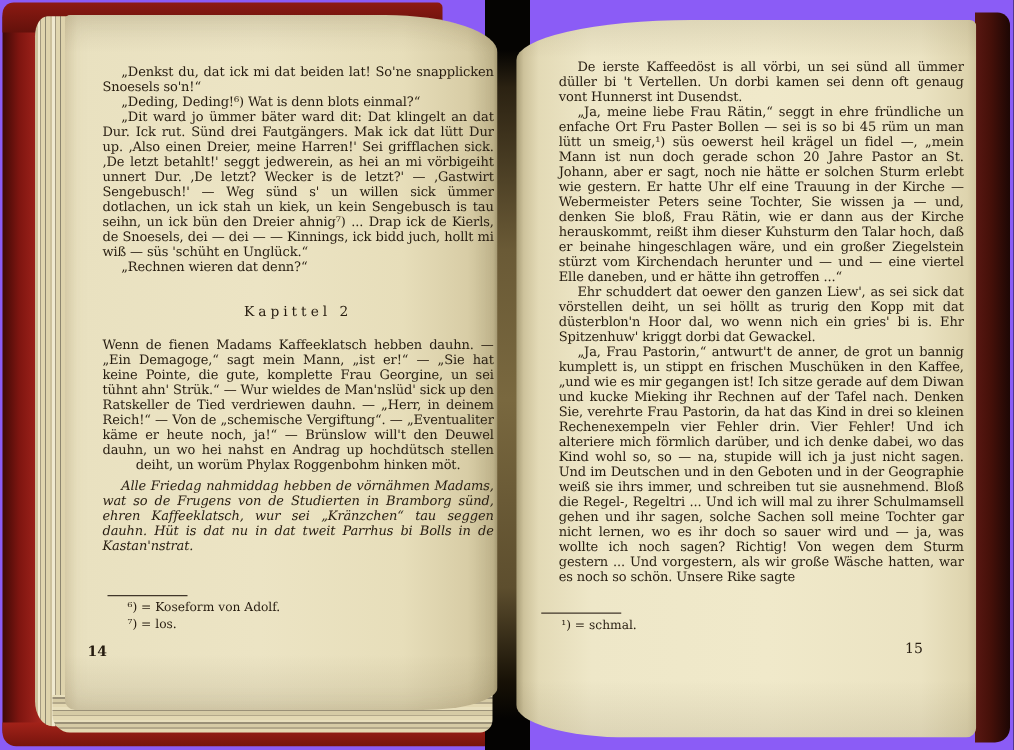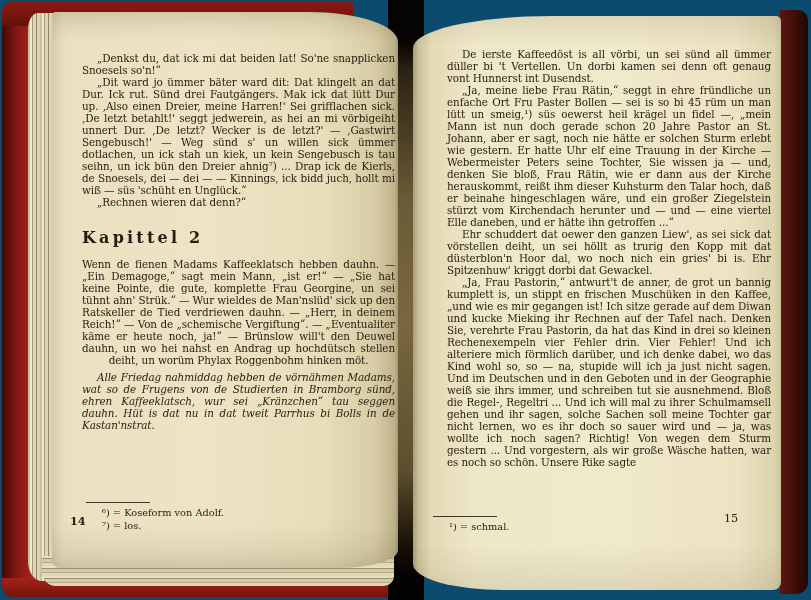--- a/index.html
+++ b/index.html
@@ -1,18 +1,18 @@
 <!DOCTYPE html>
 <html><head>
 <meta charset="utf-8">
 <style>
   html,body { margin:0; padding:0; background:#000; }
   #scene {
     position:relative; width:811px; height:600px; overflow:hidden;
-    background:#0c4a6e;
+    background:#8b5cf6;
     font-family:"DejaVu Serif", serif;
   }
   
   .cover { position:absolute; }
   .cover-left {
     left:2px; top:5px; width:44px; height:590px;
     background:linear-gradient(to right,#3f0a07,#7e1510 30%,#9c211a 60%,#b12c22 86%,#8c1a14);
     border-radius:9px 0 0 11px;
   }
   .cover-top {
@@ -69,25 +69,25 @@
     font-size:10.4px; line-height:12px; letter-spacing:-0.1px;
     text-align:justify;
   }
   .text-left  { left:30px; top:40px; width:313px; }
   .text-right { left:34px; top:32px; width:324px; }
   .para { margin:0; text-align:justify; }
   .indent { text-indent:15px; }
   .gap { margin-top:5px;font-style:italic; }
   .center-last { text-align-last:center; }
   .chapter-heading {
-    letter-spacing:3.2px; font-size:16px;
-    margin:24px 0 14px 0; color:#261c10;font-weight:bold;
+    text-align:center; letter-spacing:3.2px; font-size:11px;
+    margin:24px 0 14px 0; color:#261c10;
   }
   
-  .fnblock { position:absolute; color:#261c10;margin-top:26px; }
+  .fnblock { position:absolute; color:#261c10; }
   .fnblock-left  { left:32px; top:464px; }
   .fnblock-right { left:18px; top:474px; }
   .fn-rule { width:64px; border-top:1px solid #40362a; margin:0 0 4px 2px; height:0; }
   .fn { font-size:9.8px; line-height:12.5px; margin:0 0 0 18px; }
   
   .pagenum { position:absolute; font-size:11.2px; color:#261c10; }
   .pn-left  { left:18px; top:502px;font-weight:bold; }
   .pn-right { left:311px; top:496px; }
 </style>
 </head>
@@ -102,20 +102,21 @@
 
   <div class="gutter"></div>
 
   <div class="stack-left"></div>
   <div class="stack-bottom"></div>
 
   <div class="page page-left">
     <div class="text text-left">
       <div>
           <p class="para indent">„Denkst du, dat ick mi dat beiden lat! So'ne snapplicken Snoesels so'n!“</p>
+          <p class="para indent">„Deding, Deding!⁶) Wat is denn blots einmal?“</p>
           <p class="para indent">„Dit ward jo ümmer bäter ward dit: Dat klingelt an dat Dur. Ick rut. Sünd drei Fautgängers. Mak ick dat lütt Dur up. ‚Also einen Dreier, meine Harren!' Sei grifflachen sick. ‚De letzt betahlt!' seggt jedwerein, as hei an mi vörbigeiht unnert Dur. ‚De letzt? Wecker is de letzt?' — ‚Gastwirt Sengebusch!' — Weg sünd s' un willen sick ümmer dotlachen, un ick stah un kiek, un kein Sengebusch is tau seihn, un ick bün den Dreier ahnig⁷) ... Drap ick de Kierls, de Snoesels, dei — dei — — Kinnings, ick bidd juch, hollt mi wiß — süs 'schüht en Unglück.“</p>
           <p class="para indent">„Rechnen wieren dat denn?“</p>
         </div>
       <div class="chapter-heading">Kapittel 2</div>
       <div>
           <p class="para center-last">Wenn de fienen Madams Kaffeeklatsch hebben dauhn. — „Ein Demagoge,“ sagt mein Mann, „ist er!“ — „Sie hat keine Pointe, die gute, komplette Frau Georgine, un sei tühnt ahn' Strük.“ — Wur wieldes de Man'nslüd' sick up den Ratskeller de Tied verdriewen dauhn. — „Herr, in deinem Reich!“ — Von de „schemische Vergiftung“. — „Eventualiter käme er heute noch, ja!“ — Brünslow will't den Deuwel dauhn, un wo hei nahst en Andrag up hochdütsch stellen deiht, un worüm Phylax Roggenbohm hinken möt.</p>
           <p class="para indent gap">Alle Friedag nahmiddag hebben de vörnähmen Madams, wat so de Frugens von de Studierten in Bramborg sünd, ehren Kaffeeklatsch, wur sei „Kränzchen“ tau seggen dauhn. Hüt is dat nu in dat tweit Parrhus bi Bolls in de Kastan'nstrat.</p>
         </div>
     </div>
     <div class="fnblock fnblock-left">
@@ -126,21 +127,21 @@
         </div>
     </div>
     <div class="pagenum pn-left">14</div>
   </div>
 
   <div class="page page-right">
     <div class="text text-right">
       <div>
           <p class="para indent">De ierste Kaffeedöst is all vörbi, un sei sünd all ümmer düller bi 't Vertellen. Un dorbi kamen sei denn oft genaug vont Hunnerst int Dusendst.</p>
           <p class="para indent">„Ja, meine liebe Frau Rätin,“ seggt in ehre fründliche un enfache Ort Fru Paster Bollen — sei is so bi 45 rüm un man lütt un smeig,¹) süs oewerst heil krägel un fidel —, „mein Mann ist nun doch gerade schon 20 Jahre Pastor an St. Johann, aber er sagt, noch nie hätte er solchen Sturm erlebt wie gestern. Er hatte Uhr elf eine Trauung in der Kirche — Webermeister Peters seine Tochter, Sie wissen ja — und, denken Sie bloß, Frau Rätin, wie er dann aus der Kirche herauskommt, reißt ihm dieser Kuhsturm den Talar hoch, daß er beinahe hingeschlagen wäre, und ein großer Ziegelstein stürzt vom Kirchendach herunter und — und — eine viertel Elle daneben, und er hätte ihn getroffen ...“</p>
-          <p class="para indent">Ehr schuddert dat oewer den ganzen Liew', as sei sick dat vörstellen deiht, un sei höllt as trurig den Kopp mit dat düsterblon'n Hoor dal, wo noch nich ein gries' bi is. Ehr Spitzenhuw' kriggt dorbi dat Gewackel.</p>
+          <p class="para indent">Ehr schuddert dat oewer den ganzen Liew', as sei sick dat vörstellen deiht, un sei höllt as trurig den Kopp mit dat düsterblon'n Hoor dal, wo wenn nich ein gries' bi is. Ehr Spitzenhuw' kriggt dorbi dat Gewackel.</p>
           <p class="para indent">„Ja, Frau Pastorin,“ antwurt't de anner, de grot un bannig kumplett is, un stippt en frischen Muschüken in den Kaffee, „und wie es mir gegangen ist! Ich sitze gerade auf dem Diwan und kucke Mieking ihr Rechnen auf der Tafel nach. Denken Sie, verehrte Frau Pastorin, da hat das Kind in drei so kleinen Rechenexempeln vier Fehler drin. Vier Fehler! Und ich alteriere mich förmlich darüber, und ich denke dabei, wo das Kind wohl so, so — na, stupide will ich ja just nicht sagen. Und im Deutschen und in den Geboten und in der Geographie weiß sie ihrs immer, und schreiben tut sie ausnehmend. Bloß die Regel-, Regeltri ... Und ich will mal zu ihrer Schulmamsell gehen und ihr sagen, solche Sachen soll meine Tochter gar nicht lernen, wo es ihr doch so sauer wird und — ja, was wollte ich noch sagen? Richtig! Von wegen dem Sturm gestern ... Und vorgestern, als wir große Wäsche hatten, war es noch so schön. Unsere Rike sagte</p>
         </div>
     </div>
     <div class="fnblock fnblock-right">
       <div class="fn-rule"></div>
       <div>
           <div class="fn">¹) = schmal.</div>
         </div>
     </div>
     <div class="pagenum pn-right">15</div>

